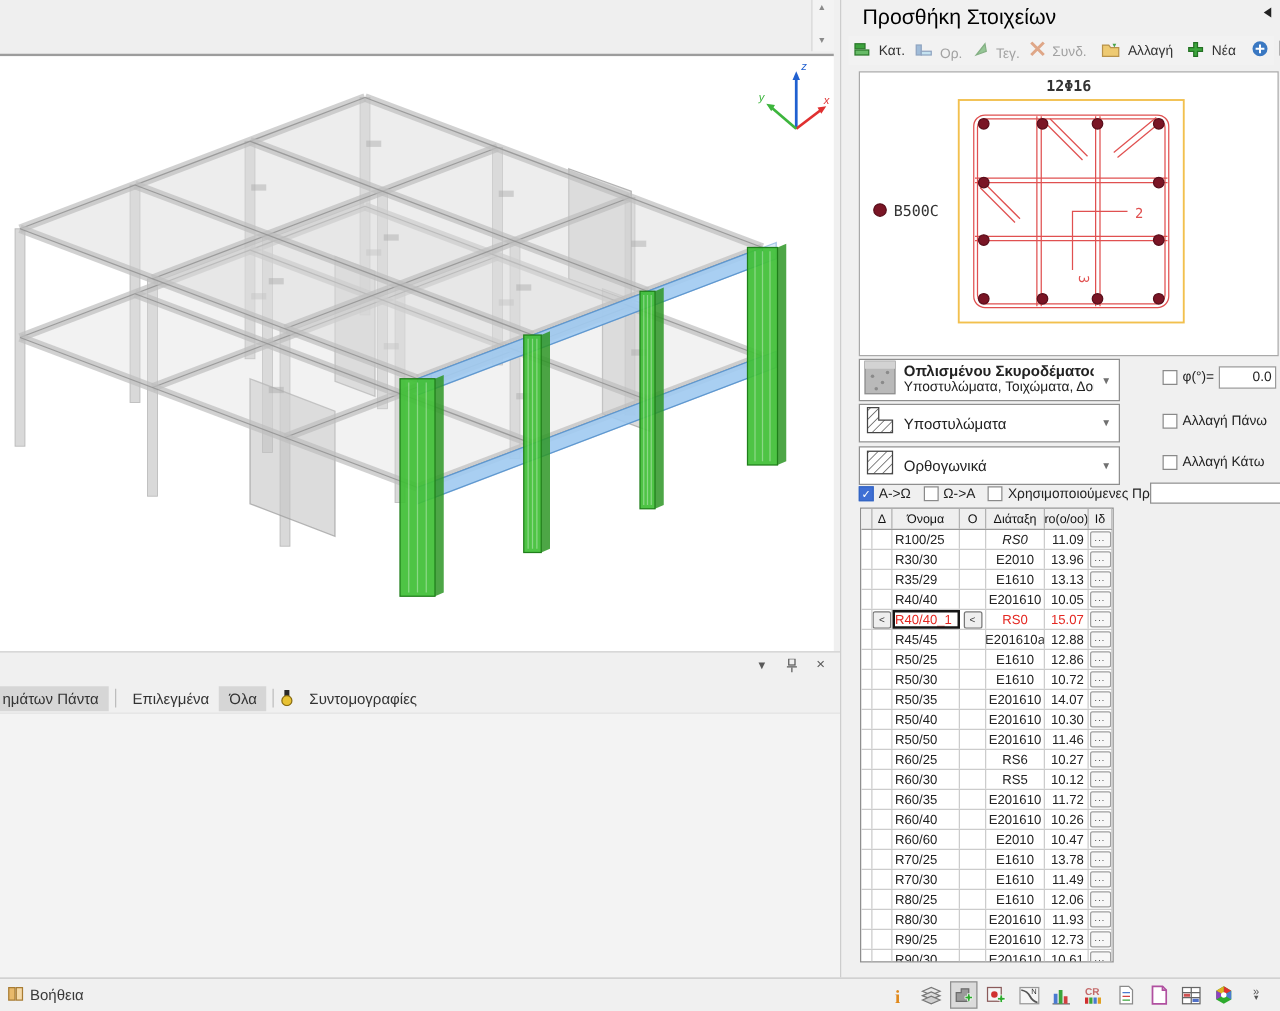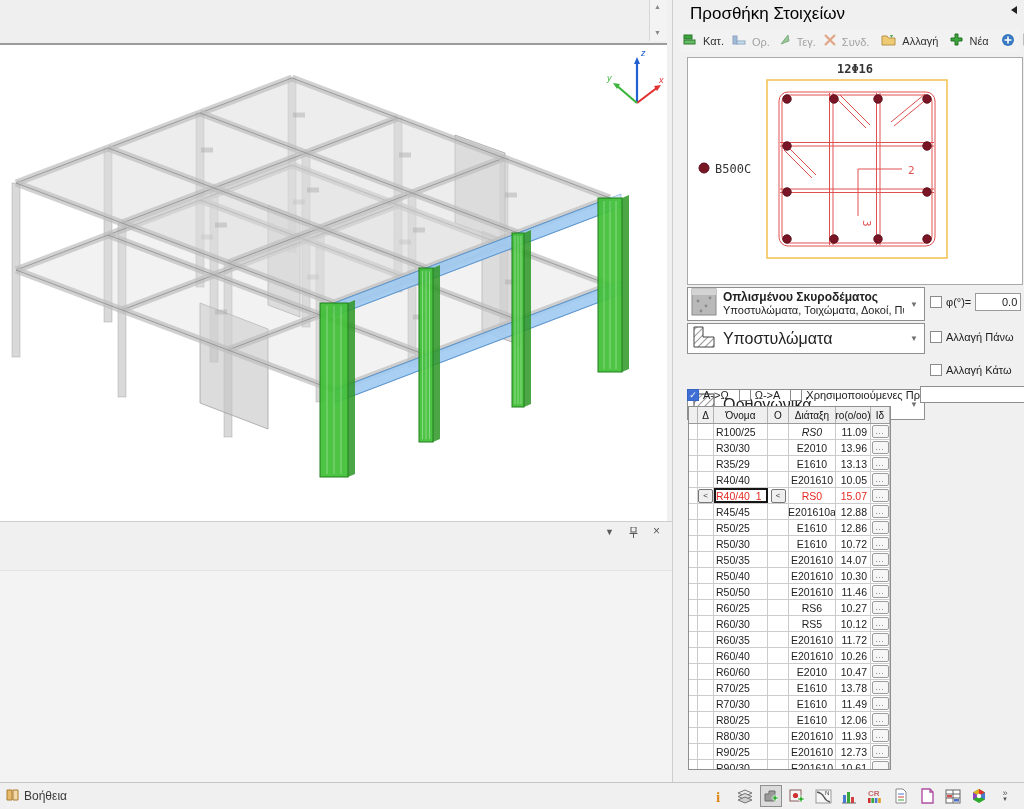--- a/index.html
+++ b/index.html
@@ -47,26 +47,26 @@
                  display:flex;align-items:center;font-size:11px;color:#333;}
   .tbtn{display:flex;align-items:center;gap:6px;padding:2px 4px;white-space:nowrap;}
   .tbtn.disabled{color:#a2a2a2;align-items:flex-end;}
   .tbtn.disabled svg{opacity:.55;}
   .tsep{width:1px;height:16px;background:#d8d8d8;margin:0 2px;}
   
   .diagram-box{position:absolute;left:14px;top:57px;width:334px;height:226px;background:#fff;
                border:1px solid #a9a9a9;}
   .mono{font-family:"DejaVu Sans Mono","Liberation Mono",monospace;}
   
-  .combo{position:absolute;left:14px;width:238px;background:#fff;border:1px solid #8f8f8f;
+  .combo{position:absolute;left:14px;width:209px;background:#fff;border:1px solid #8f8f8f;
          display:flex;align-items:center;gap:6px;padding-left:3px;box-sizing:border-box;}
   .combo .arrow{margin-left:auto;margin-right:6px;color:#707070;font-size:8px;}
   .combo-text1{font-weight:bold;font-size:12px;line-height:13px;white-space:nowrap;overflow:hidden;}
   .combo-text2{font-size:11px;line-height:13px;color:#222;white-space:nowrap;overflow:hidden;}
-  .combo-label{font-size:16px;}
+  .combo-label{font-size:12px;}
   .opt{position:absolute;display:flex;align-items:center;gap:4px;font-size:11px;color:#222;}
   .chk{width:12px;height:12px;background:#fff;border:1px solid #8a8a8a;box-sizing:border-box;
        display:inline-flex;align-items:center;justify-content:center;flex:0 0 auto;}
   .chk.checked{background:#3f6fd4;border-color:#3465c4;color:#fff;font-size:9px;line-height:9px;}
   .spin-box{width:46px;height:18px;border:1px solid #9a9a9a;background:#fff;font-size:11px;
             display:flex;align-items:center;justify-content:flex-end;padding-right:3px;box-sizing:border-box;}
   .filter-input{position:absolute;left:233px;top:0px;width:110px;height:17px;background:#fff;
                 border:1px solid #8f8f8f;box-sizing:border-box;font-size:11px;}
   
   .stable{position:absolute;left:15px;top:406px;width:203px;height:364px;background:#fff;
@@ -212,20 +212,34 @@
       <span>
         <svg width="9" height="11" viewBox="0 0 9 11">
             <rect x="2" y="0" width="5" height="5" fill="none" stroke="#5a5a5a"></rect>
             <line x1="0.5" y1="6.5" x2="8.5" y2="6.5" stroke="#5a5a5a"></line>
             <line x1="4.5" y1="7" x2="4.5" y2="11" stroke="#5a5a5a"></line>
           </svg>
       </span>
       <span style="font-size:12px;line-height:9px;">×</span>
     </div>
   </div>
+  <div class="dock-tabs">
+    <div class="dtab active clipped">ημάτων Πάντα</div>
+    <div class="dsep"></div>
+    <div class="dtab">Επιλεγμένα</div>
+    <div class="dtab active">Όλα</div>
+    <div class="dsep"></div>
+    <span style="display:inline-flex;margin-right:4px;">
+      <svg width="11" height="13" viewBox="0 0 11 13">
+          <rect x="3.5" y="0" width="4" height="5" fill="#2a2a2a"></rect>
+          <circle cx="5.5" cy="8.5" r="4" fill="#e8c233" stroke="#8a6d12"></circle>
+        </svg>
+    </span>
+    <div class="dtab">Συντομογραφίες</div>
+  </div>
   <div class="dock-content"></div>
 
   <div class="panel">
     <div class="panel-title">Προσθήκη Στοιχείων</div>
     <div class="collapse-tri"></div>
 
     <div class="panel-toolbar">
       <div class="tbtn">
         <span><svg width="14" height="13" viewBox="0 0 14 13">
               <rect x="1" y="2" width="8" height="4" fill="#3da33d" stroke="#2b7a2b"></rect>
@@ -348,21 +362,21 @@
             <defs>
               <pattern id="h1" width="5" height="5" patternTransform="rotate(45)" patternUnits="userSpaceOnUse">
                 <line x1="0" y1="0" x2="0" y2="5" stroke="#666" stroke-width="1.3"></line>
               </pattern>
             </defs>
             <path d="M3 2 h9 v10 h11 v10 H3 Z" fill="url(#h1)" stroke="#444"></path>
           </svg></span>
       <div class="combo-label">Υποστυλώματα</div>
       <span class="arrow">▼</span>
     </div>
-    <div class="combo" style="top:357px;height:31px;margin-top:32px;">
+    <div class="combo" style="top:357px;height:31px;">
       <span><svg width="26" height="24" viewBox="0 0 26 24">
             <rect x="3" y="3" width="20" height="18" fill="url(#h1)" stroke="#444"></rect>
           </svg></span>
       <div class="combo-label">Ορθογωνικά</div>
       <span class="arrow">▼</span>
     </div>
 
     <div class="opt" style="left:257px;top:293px;">
       <span class="chk"></span>
       <span>φ(°)=</span>

